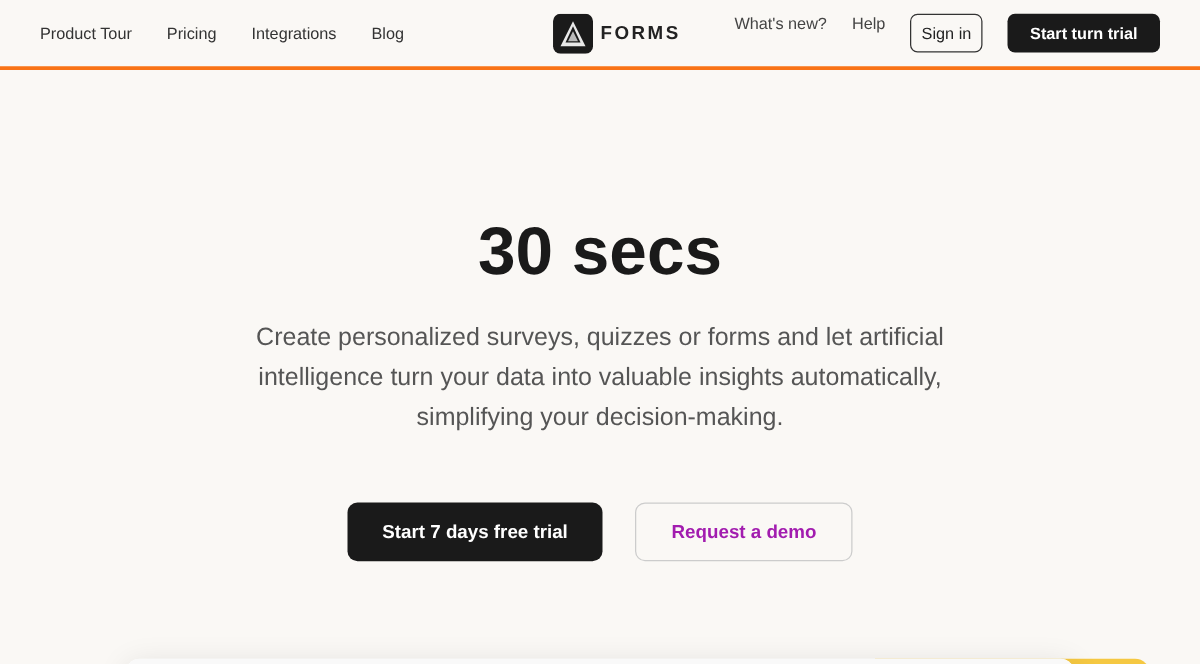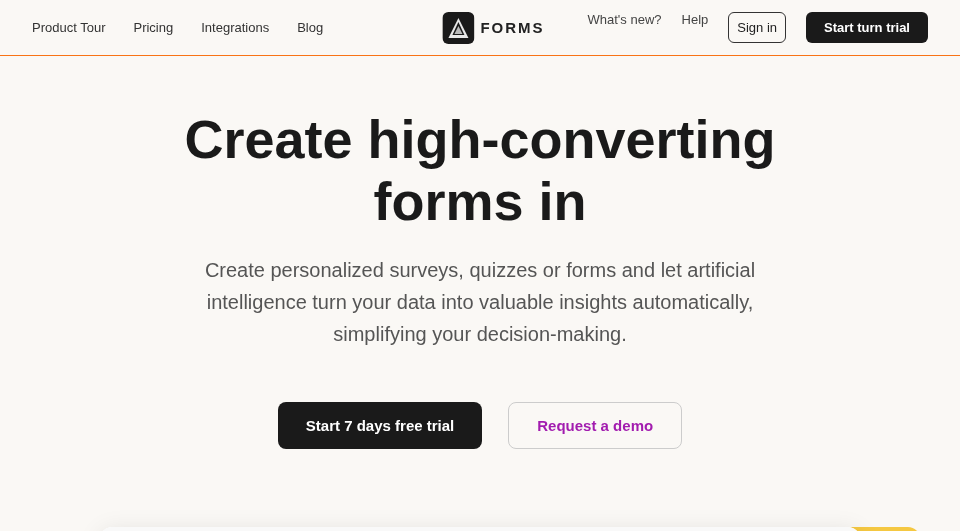--- a/index.html
+++ b/index.html
@@ -12,21 +12,21 @@
     }
 
     
     nav {
       display: flex;
       align-items: center;
       justify-content: space-between;
       padding: 0 32px;
       height: 56px;
       background: #faf8f5;
-      border-bottom: 1px solid #f97316;
+      border-bottom: 3px solid #f97316;
     }
     .nav-left {
       display: flex;
       align-items: center;
       gap: 28px;
     }
     .nav-left a {
       font-size: 13px;
       color: #333;
       text-decoration: none;
@@ -192,21 +192,22 @@
   <div class="nav-right">
     <a>What's new?</a>
     <a>Help</a>
     <button class="btn-signin">Sign in</button>
     <button class="btn-start-nav">Start turn trial</button>
   </div>
 </nav>
 
 <section class="hero">
   <h1>
-    <span>Create high-converting forms in</span><br>
+    <br>
+    <span>30 secs</span>
   </h1>
   <p>Create personalized surveys, quizzes or forms and let artificial intelligence turn your data into valuable insights automatically, simplifying your decision-making.</p>
   <div class="hero-buttons">
     <button class="btn-trial">Start 7 days free trial</button>
     <button class="btn-demo">Request a demo</button>
   </div>
 </section>
 
 <div class="preview-area">
   <div class="yellow-patch"></div>

